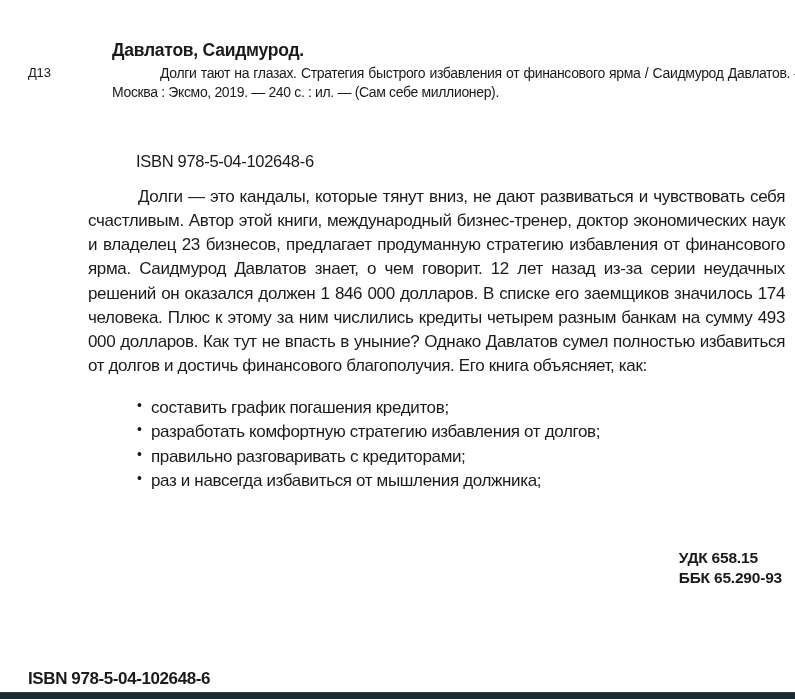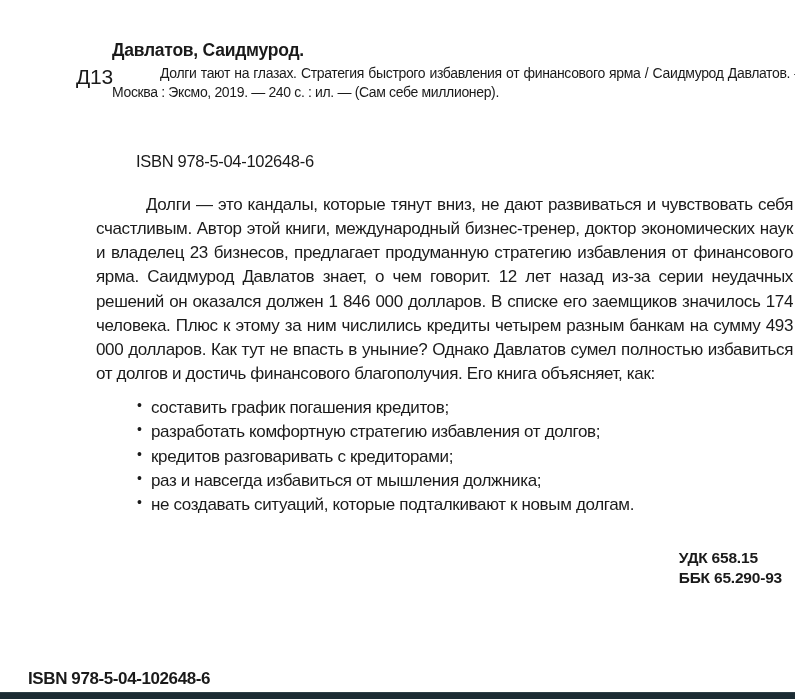--- a/index.html
+++ b/index.html
@@ -21,25 +21,24 @@
   .page {
     position: absolute;
     inset: 0;
   }
 
   
   .shelf-mark {
     position: absolute;
     left: 28px;
     top: 65px;
-    font-size: 21px;
+    font-size: 13px;
     font-weight: 400;
     letter-spacing: -0.2px;
     color: #1a1a1a;
-    margin-left: 48px;
   }
 
   
   .record {
     position: absolute;
     left: 88px;
     top: 40px;
     width: 696px;
     margin-left: 24px;
   }
@@ -74,21 +73,21 @@
     position: absolute;
     left: 88px;
     top: 185px;
     width: 697px;
     font-size: 17px;
     letter-spacing: -0.35px;
     line-height: 1.42;
     text-indent: 50px;
     text-align: justify;
     text-justify: inter-word;
-    margin: 8px;
+    margin: 0;
     hyphens: manual;
   }
 
   
   .benefits {
     position: absolute;
     left: 137px;
     top: 396px;
     width: 640px;
     margin: 0;
@@ -182,23 +181,22 @@
     <p class="record-body">Долги тают на глазах. Стратегия быстрого избавления от финансового ярма / Саидмурод Давлатов. — Москва : Эксмо, 2019. — 240 с. : ил. — (Сам себе миллионер).</p>
   </div>
 
   <div class="isbn-record">ISBN 978-5-04-102648-6</div>
 
   <p class="annotation">Долги — это кандалы, которые тянут вниз, не дают развиваться и чувствовать себя счастливым. Автор этой книги, международный бизнес-тренер, доктор экономических наук и владелец 23 бизнесов, предлагает продуманную стратегию избавления от финансового ярма. Саидмурод Давлатов знает, о чем говорит. 12 лет назад из-за серии неудачных решений он оказался должен 1 846 000 долларов. В списке его заемщиков значилось 174 человека. Плюс к этому за ним числились кредиты четырем разным банкам на сумму 493 000 долларов. Как тут не впасть в уныние? Однако Давлатов сумел полностью избавиться от долгов и достичь финансового благополучия. Его книга объясняет, как:</p>
 
   <ul class="benefits">
     <li>составить график погашения кредитов;</li>
     <li>разработать комфортную стратегию избавления от долгов;</li>
-    <li>кредитов разговаривать с кредиторами;</li>
+    <li>правильно разговаривать с кредиторами;</li>
     <li>раз и навсегда избавиться от мышления должника;</li>
-    <li>не создавать ситуаций, которые подталкивают к новым долгам.</li>
   </ul>
 
   <div class="codes">
     <div>УДК 658.15</div>
     <div>ББК 65.290-93</div>
   </div>
 
   <div class="footer-isbn">ISBN 978-5-04-102648-6</div>
 
 

